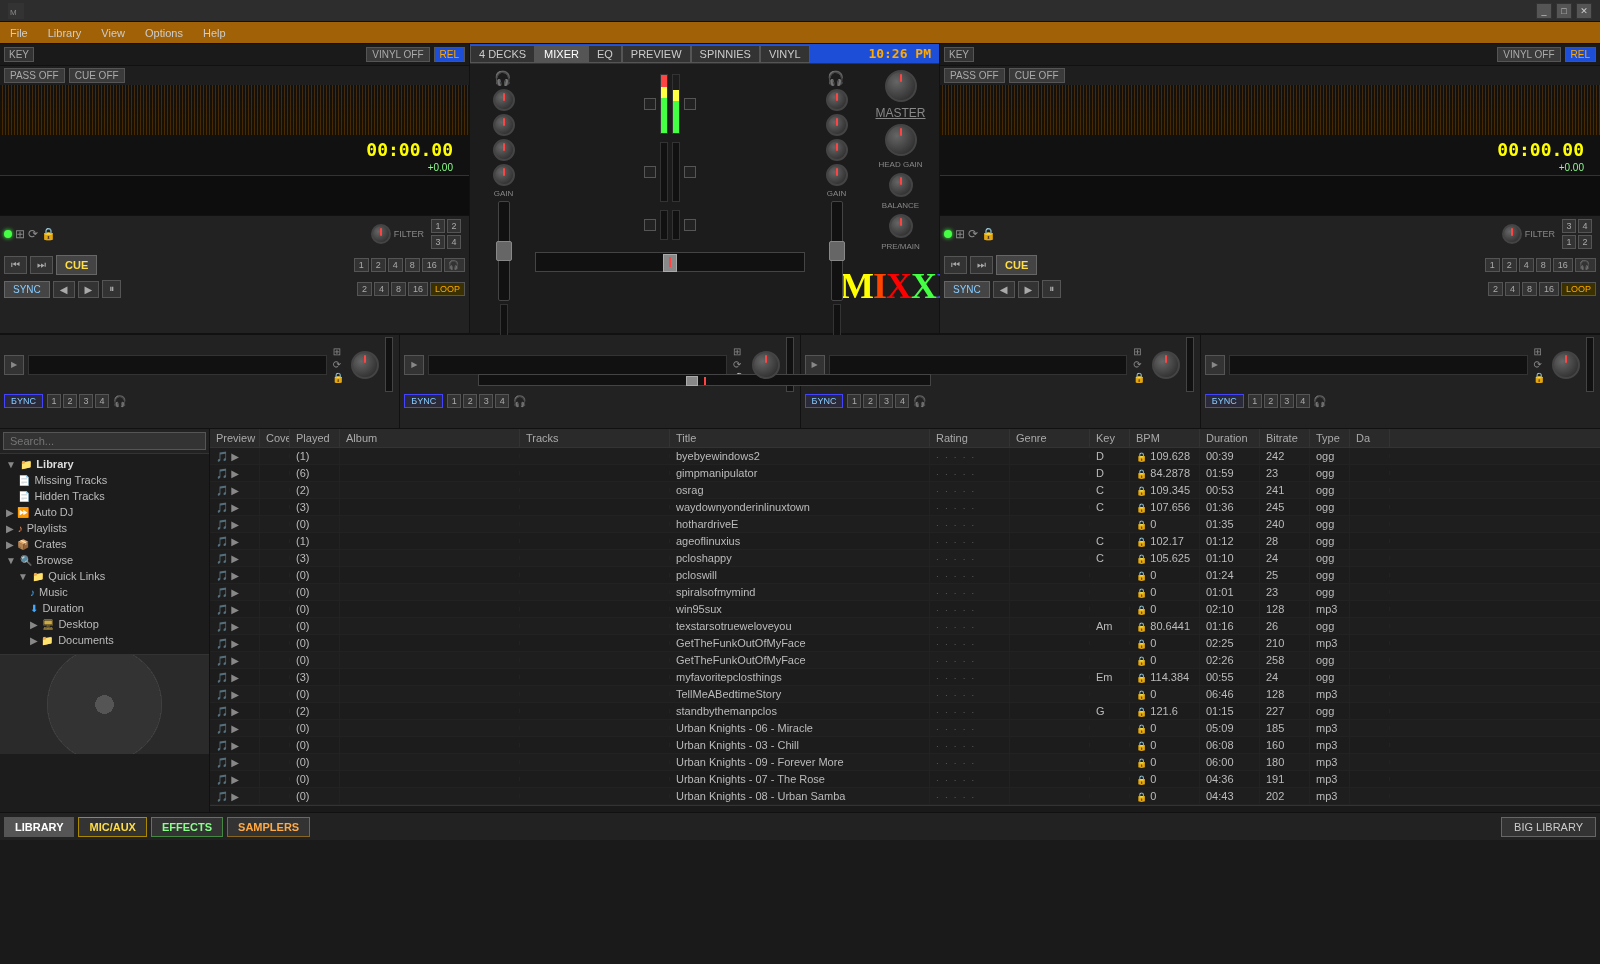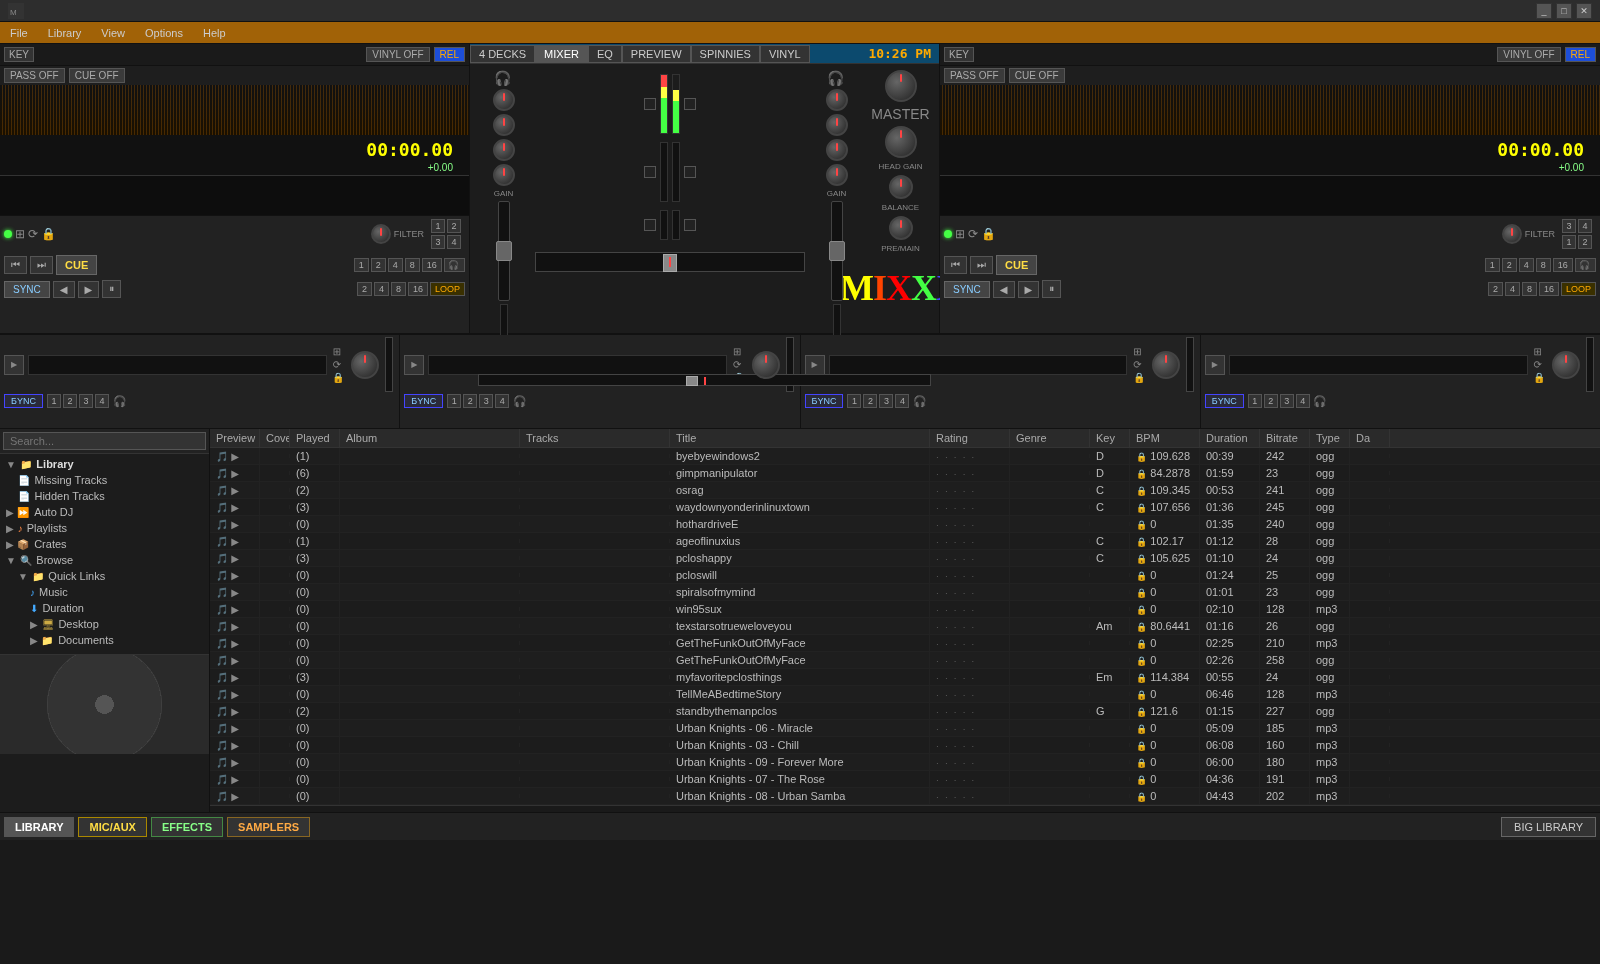--- a/index.html
+++ b/index.html
@@ -165,21 +165,21 @@
       padding: 1px 4px;
       font-size: 9px;
       cursor: pointer;
     }
 
     
     .mixer-top-nav {
       display: flex;
       align-items: center;
       height: 24px;
-      background: #0c4a6e;
+      background: #1d4ed8;
       border-bottom: 1px solid #333;
       gap: 0;
     }
     .mixer-nav-btn {
       background: #333;
       border: 1px solid #555;
       color: #ccc;
       padding: 2px 8px;
       font-size: 11px;
       cursor: pointer;
@@ -648,21 +648,21 @@
         <span style="font-size:8px;color:#888;">GAIN</span>
 
         <div class="fader-container">
           <div class="fader-handle"></div>
         </div>
         <div style="width:8px;height:60px;background:#111;border:1px solid #333;"></div>
       </div>
 
       <div style="display:flex; flex-direction:column; align-items:center; gap:4px; width:65px;">
         <div class="knob" style="width:32px;height:32px;"></div>
-        <span style="font-size:14px;color:#888;">MASTER</span>
+        <span style="font-size:12px;color:#888;text-decoration:underline;">MASTER</span>
         <div class="knob" style="width:32px;height:32px;"></div>
         <span style="font-size:8px;color:#888;">HEAD GAIN</span>
         <div class="knob" style="width:24px;height:24px;"></div>
         <span style="font-size:8px;color:#888;">BALANCE</span>
         <div class="knob" style="width:24px;height:24px;"></div>
         <span style="font-size:8px;color:#888;">PRE/MAIN</span>
 
         <div style="font-size:36px; font-weight:900; font-family:Impact; letter-spacing:-1px; margin-top:10px;text-align:right;">
           <span style="color:#ffff00;">M</span><span style="color:#ff4400;">I</span><span style="color:#ff0000;">X</span><span style="color:#44ff44;">X</span><span style="color:#4444ff;">X</span>
         </div>

